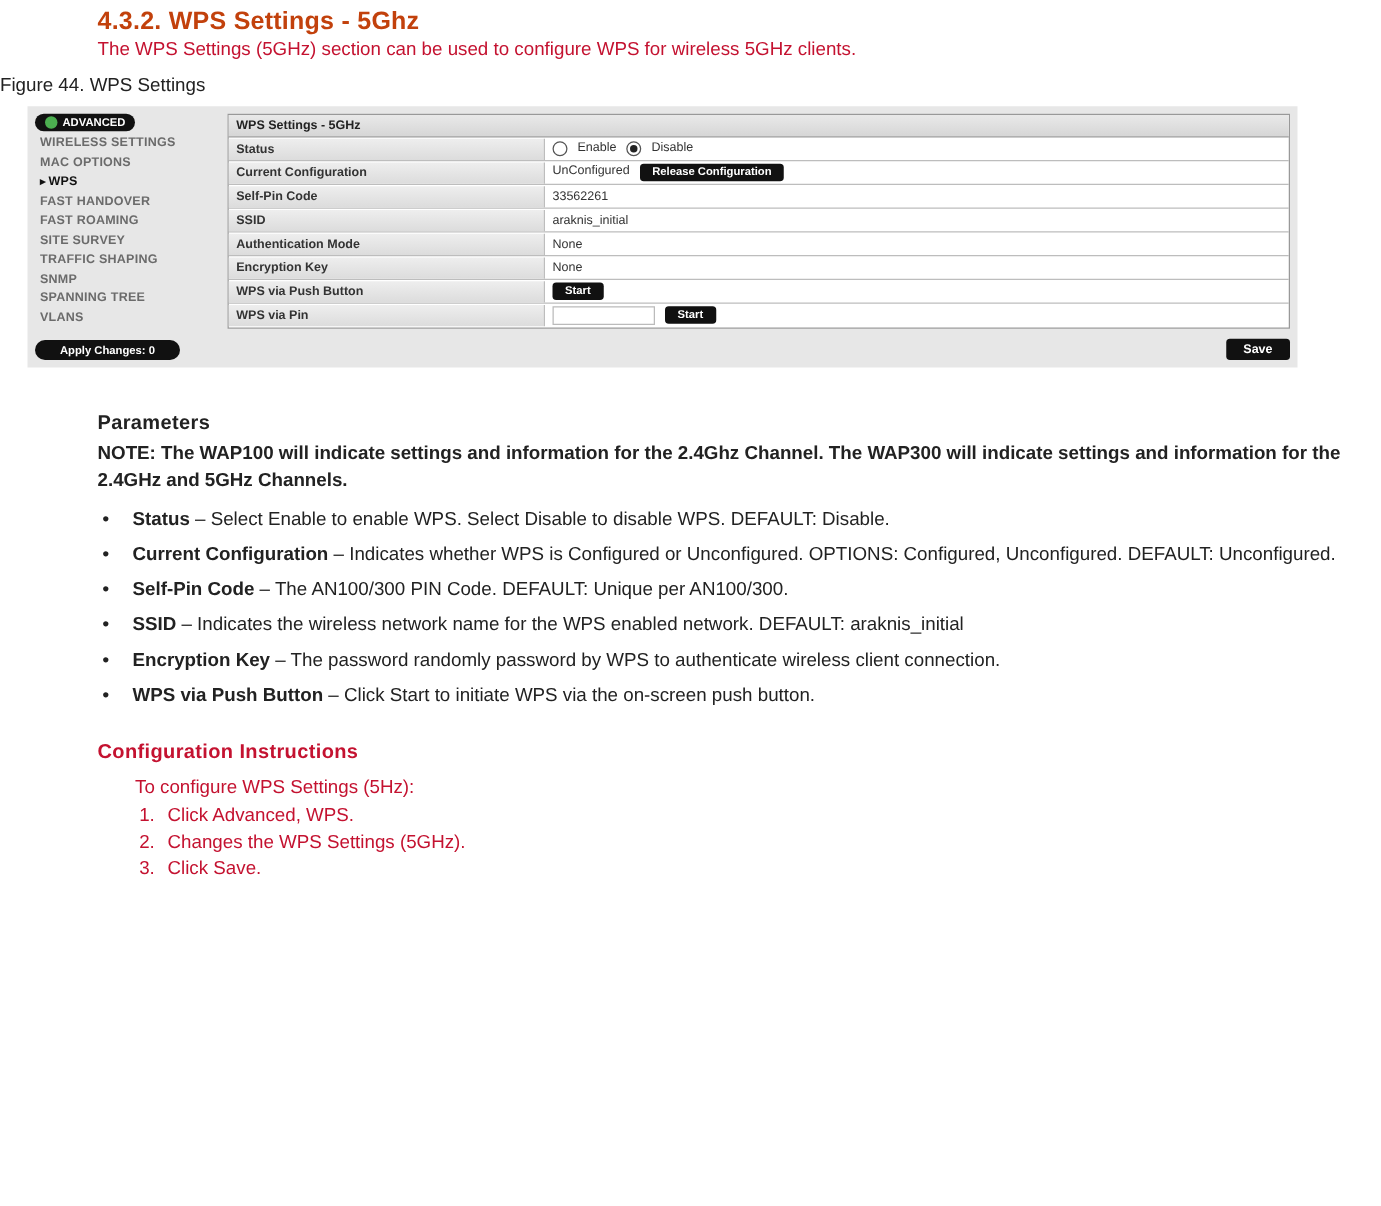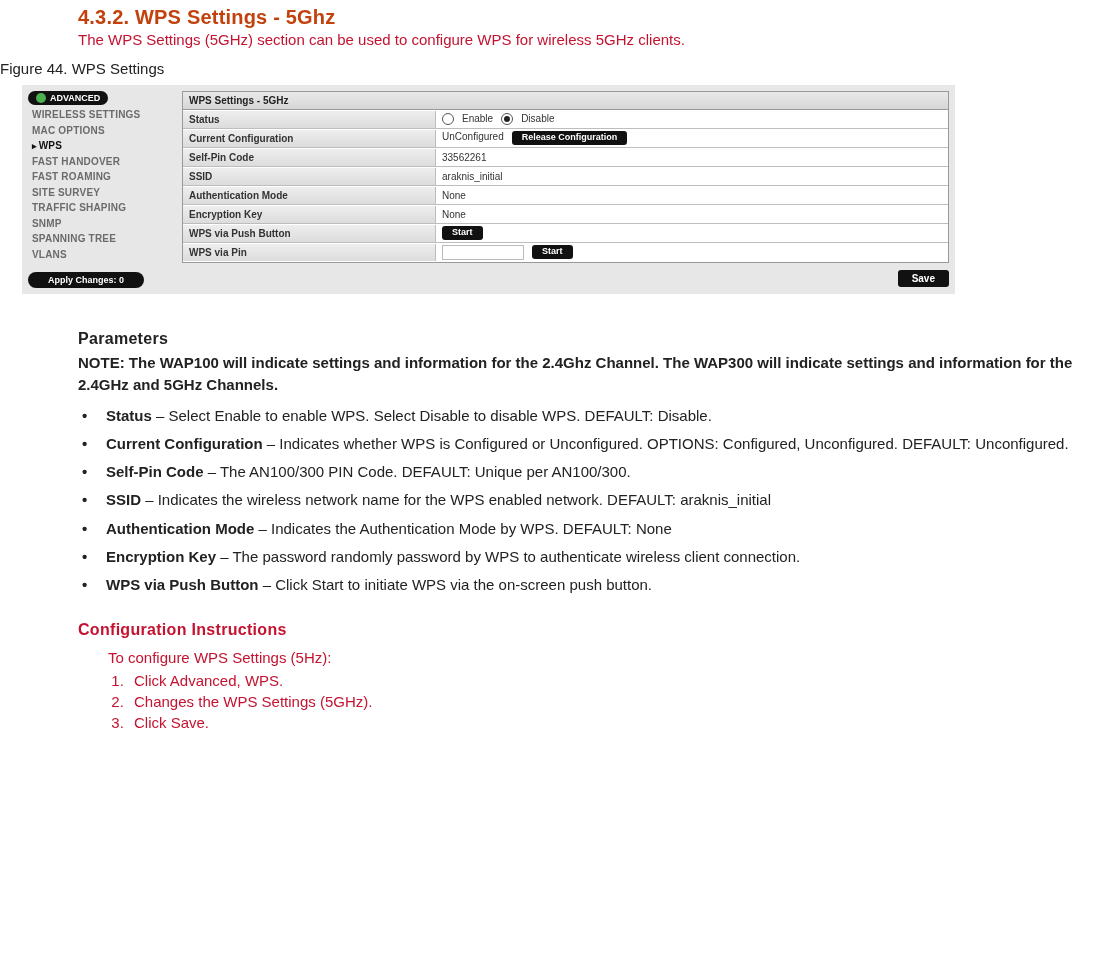--- a/index.html
+++ b/index.html
@@ -24,21 +24,21 @@
   }
   .figure-caption {
     font-size: 15px;
     margin: 6px 0 8px 0;
     color: #222;
   }
 
   
   .shot-wrap {
     margin: 4px 0 18px 22px;
-    width: 933px;
+    width: 1016px;
     background: #e7e7e7;
     padding: 6px 6px 6px 6px;
     box-sizing: border-box;
     position: relative;
   }
   .shot-inner {
     display: flex;
     align-items: flex-start;
     gap: 14px;
   }
@@ -305,21 +305,20 @@
 <div class="content">
 
   <div class="params-heading">Parameters</div>
   <div class="note">NOTE: The WAP100 will indicate settings and information for the 2.4Ghz Channel. The WAP300 will indicate settings and information for the 2.4GHz and 5GHz Channels.</div>
 
   <ul class="params" id="params-list">
       <li><span class="term">Status</span><span> – Select Enable to enable WPS. Select Disable to disable WPS. DEFAULT: Disable.</span></li>
       <li><span class="term">Current Configuration</span><span> – Indicates whether WPS is Configured or Unconfigured. OPTIONS: Configured, Unconfigured. DEFAULT: Unconfigured.</span></li>
       <li><span class="term">Self-Pin Code</span><span> – The AN100/300 PIN Code. DEFAULT: Unique per AN100/300.</span></li>
       <li><span class="term">SSID</span><span> – Indicates the wireless network name for the WPS enabled network. DEFAULT: araknis_initial</span></li>
-      <li><span class="term">Authentication Mode</span><span> – Indicates the Authentication Mode by WPS. DEFAULT: None</span></li>
       <li><span class="term">Encryption Key</span><span> – The password randomly password by WPS to authenticate wireless client connection.</span></li>
       <li><span class="term">WPS via Push Button</span><span> – Click Start to initiate WPS via the on-screen push button.</span></li>
     </ul>
 
   <div class="config-heading">Configuration Instructions</div>
   <div class="config-intro">To configure WPS Settings (5Hz):</div>
   <ol class="steps" id="steps-list">
       <li>Click Advanced, WPS.</li>
       <li>Changes the WPS Settings (5GHz).</li>
       <li>Click Save.</li>

